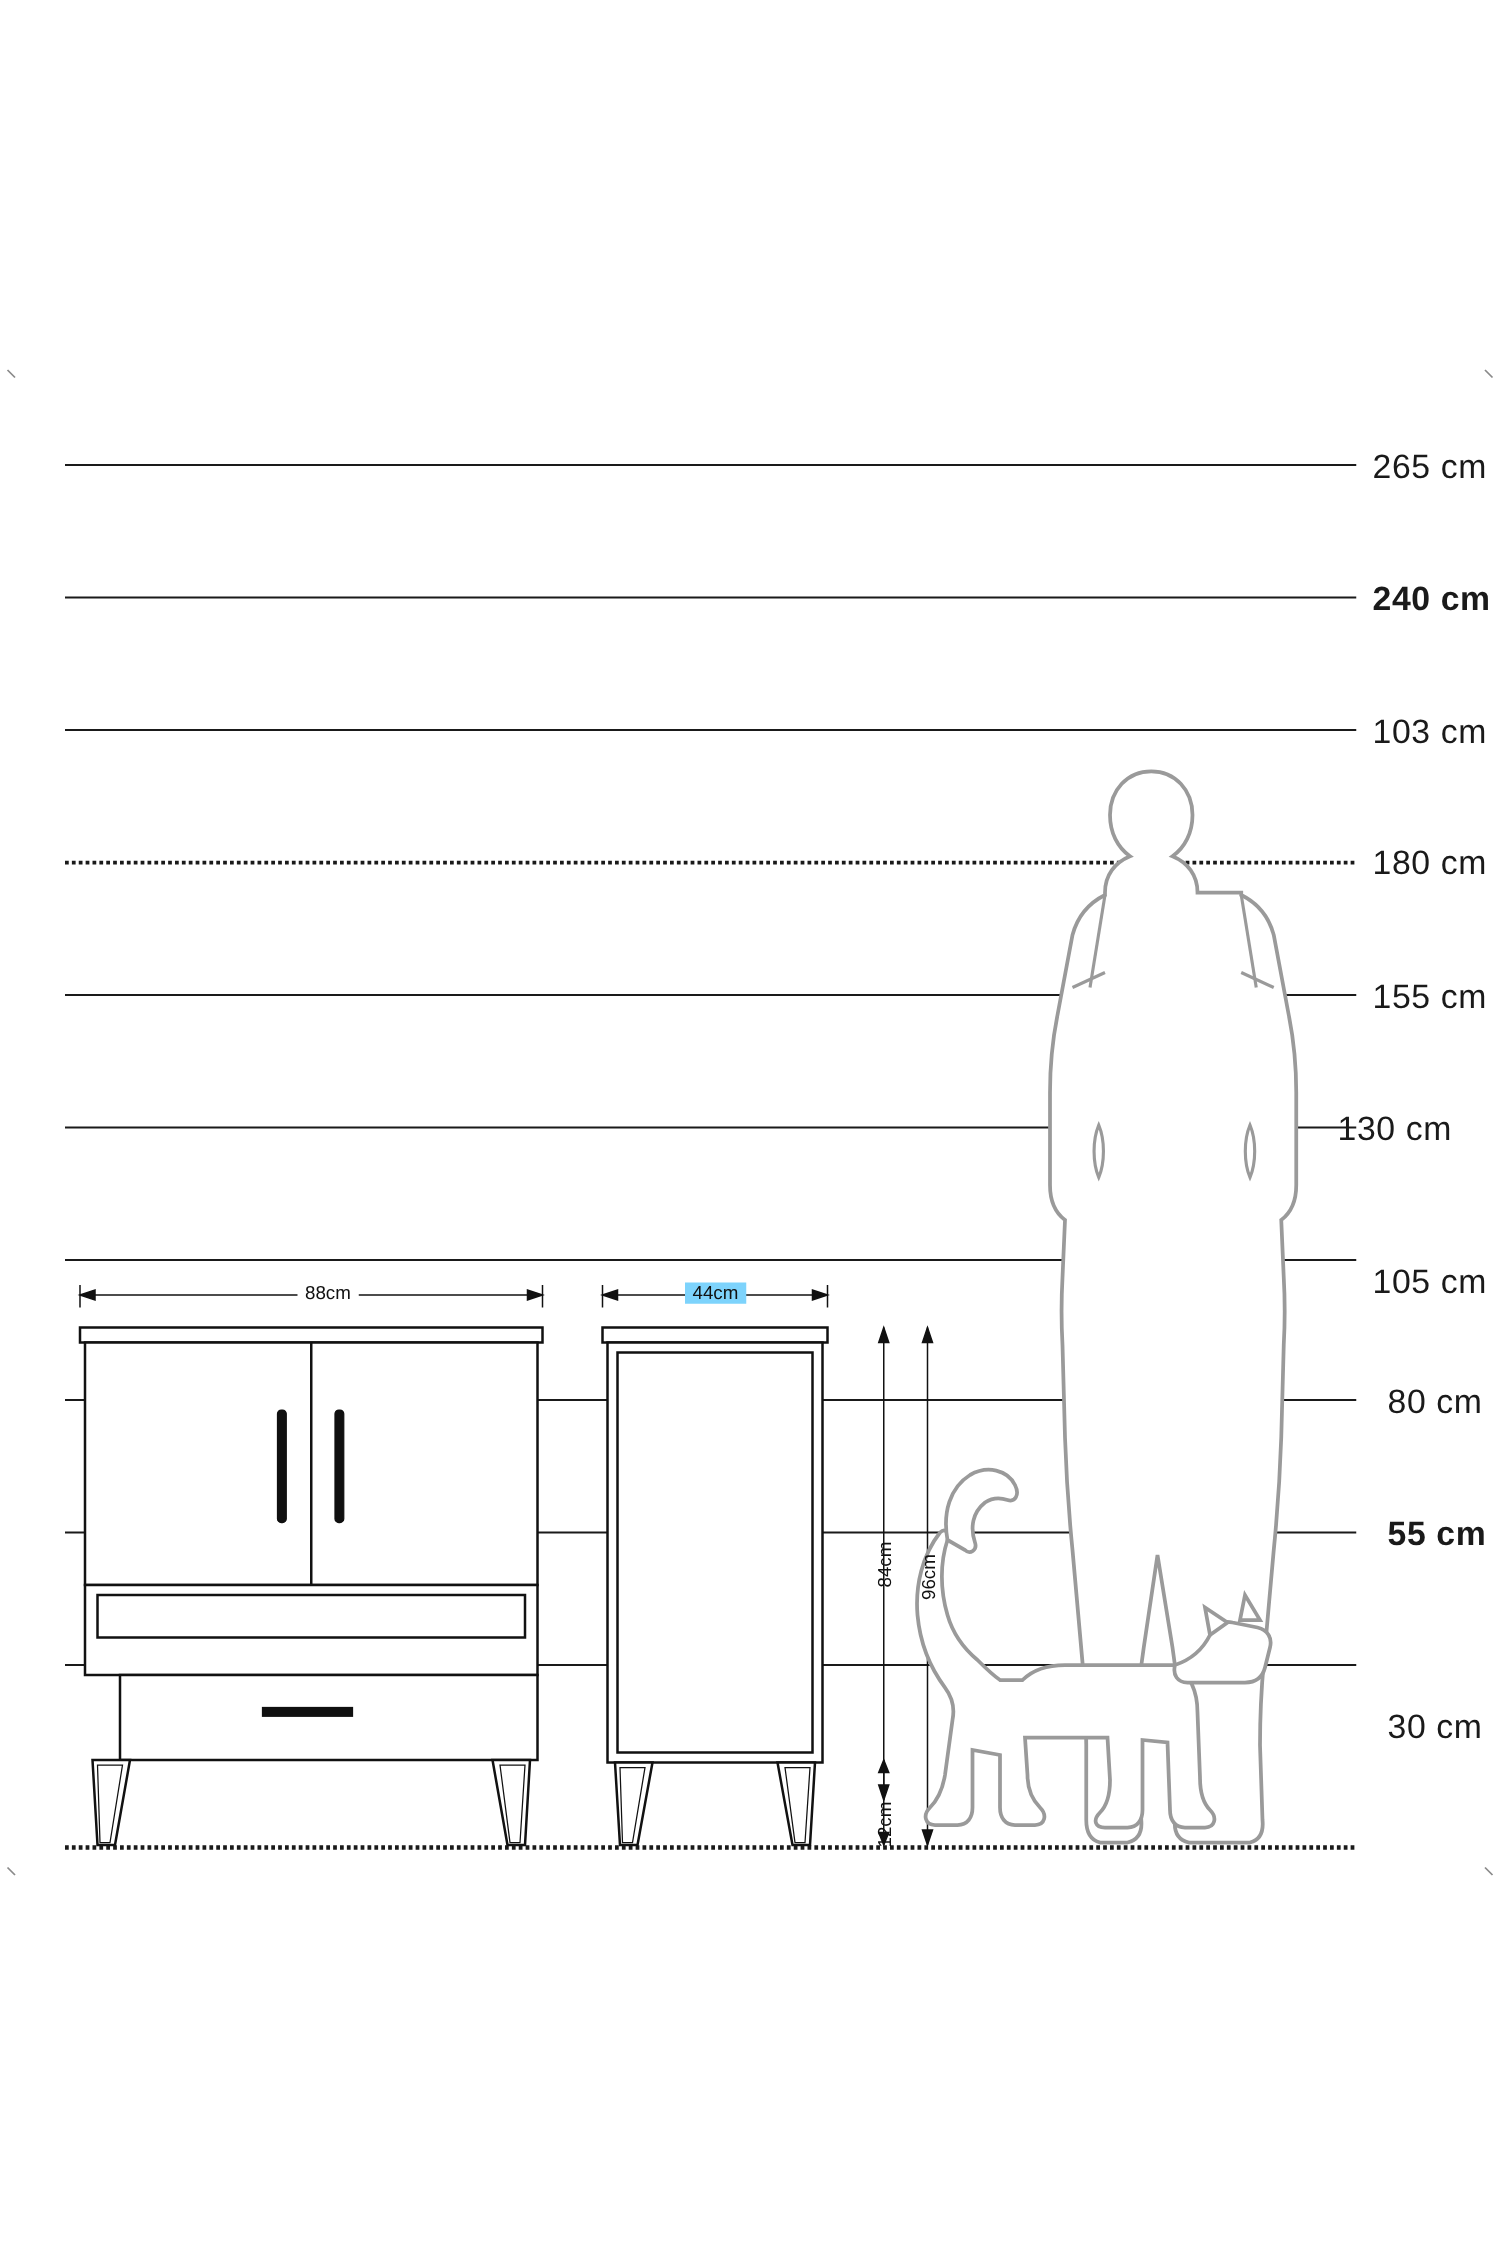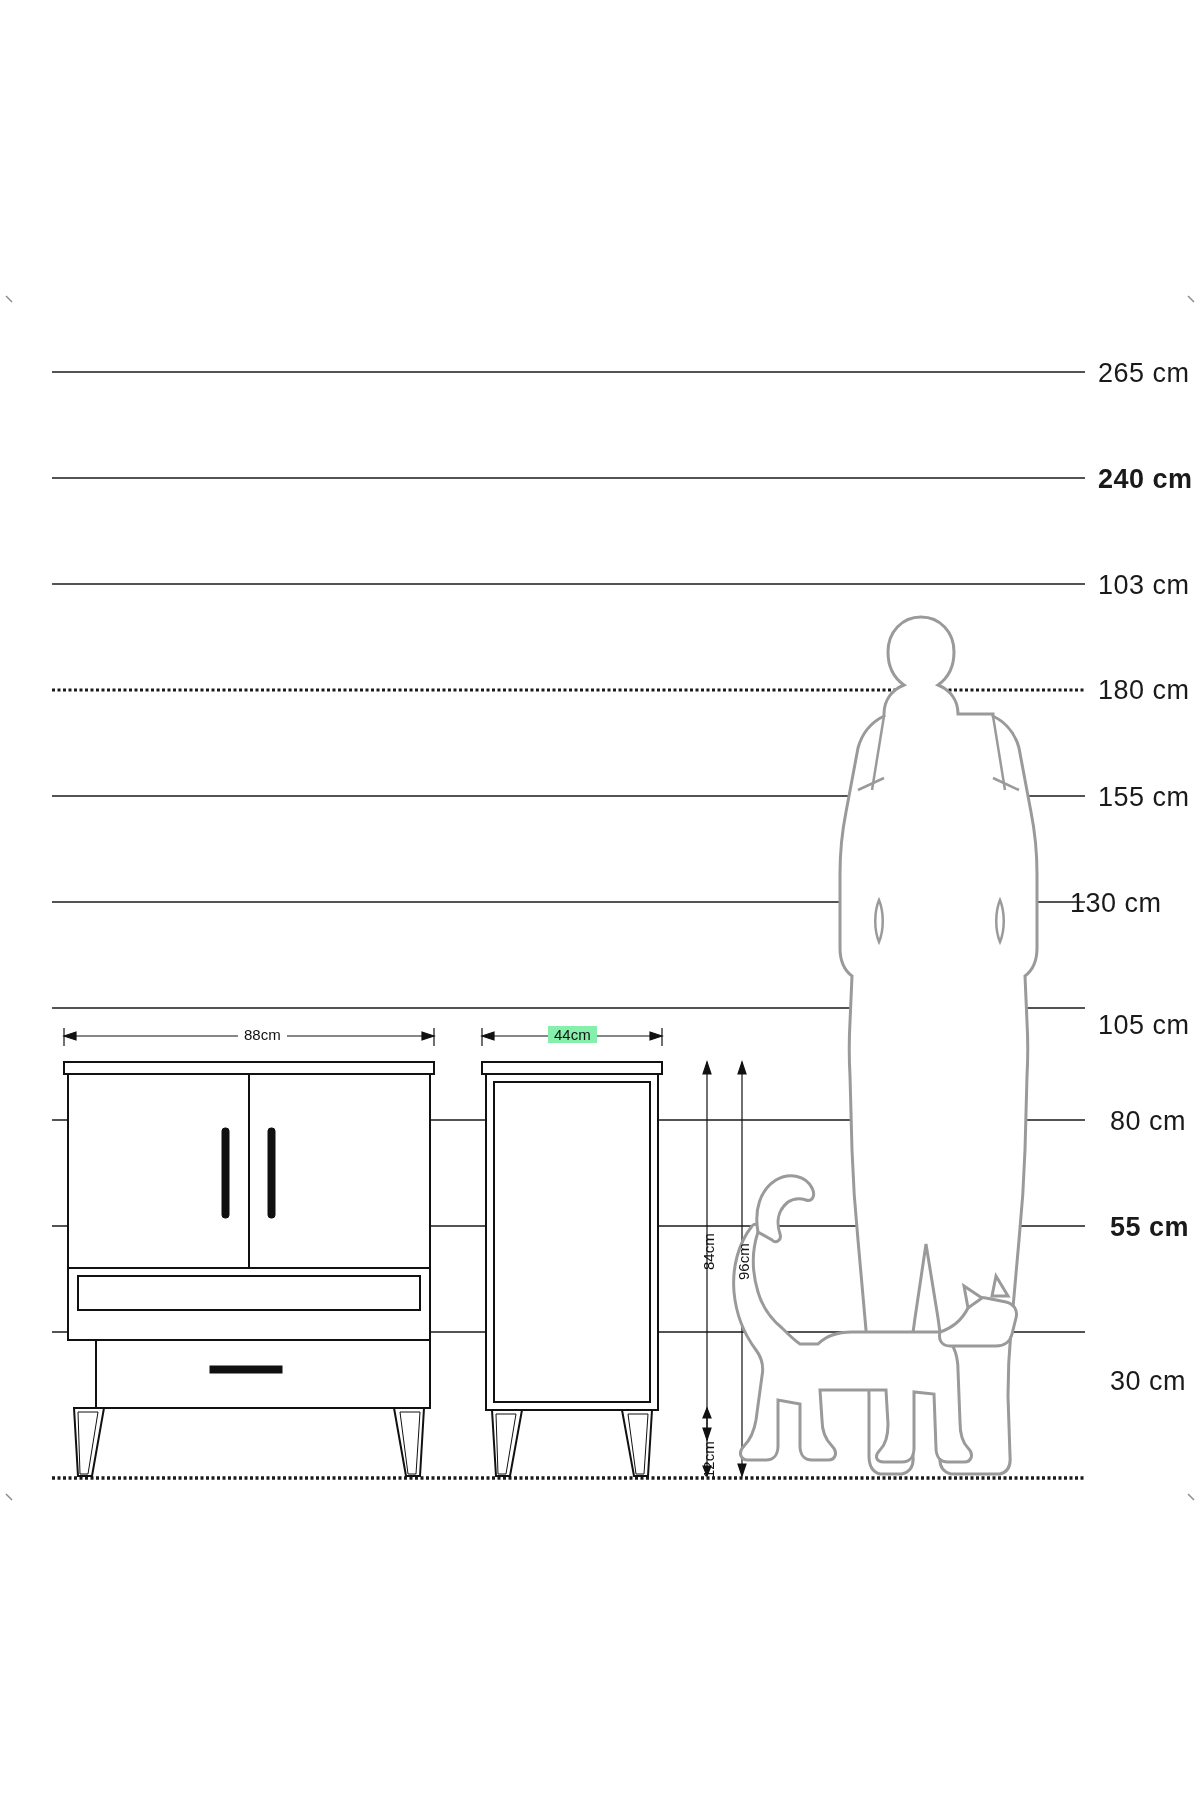--- a/index.html
+++ b/index.html
@@ -256,19 +256,19 @@
   <div class="scale-label" style="left:1098px; top:675px;">180 cm</div>
   <div class="scale-label" style="left:1098px; top:782px;">155 cm</div>
   <div class="scale-label" style="left:1070px; top:888px;">130 cm</div>
   <div class="scale-label" style="left:1098px; top:994px;margin-top:16px;">105 cm</div>
   <div class="scale-label" style="left:1110px; top:1106px;">80 cm</div>
   <div class="scale-label" style="left:1110px; top:1212px;font-weight:bold;">55 cm</div>
   <div class="scale-label" style="left:1110px; top:1318px;margin-top:48px;">30 cm</div>
 
   
   <div class="dim-label" style="left:238px; top:1026px; background:#fff; padding:0 6px;">88cm</div>
-  <div class="dim-label" style="left:548px; top:1026px; background:#86efac; padding:0 6px;">44cm</div>
+  <div class="dim-label" style="left:548px; top:1026px; background:#7dd3fc; padding:0 6px;">44cm</div>
 
   <div class="dim-label vert" style="left:700px; top:1270px;">84cm</div>
   <div class="dim-label vert" style="left:735px; top:1280px;">96cm</div>
   <div class="dim-label vert" style="left:700px; top:1478px;">12cm</div>
 
 </div>
 
 </body></html>

